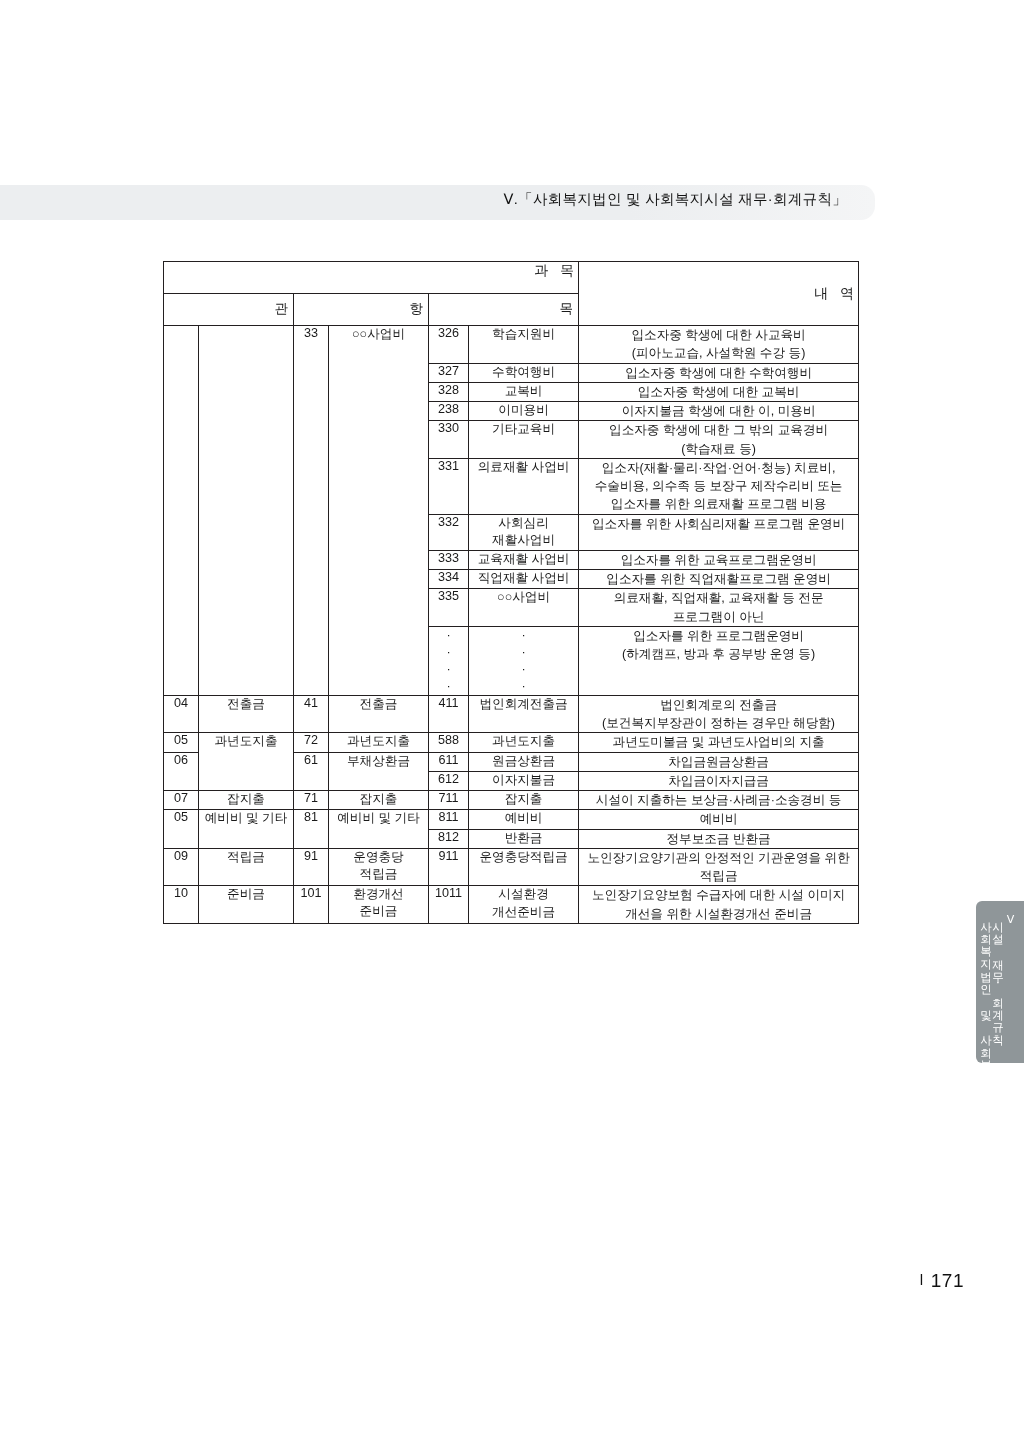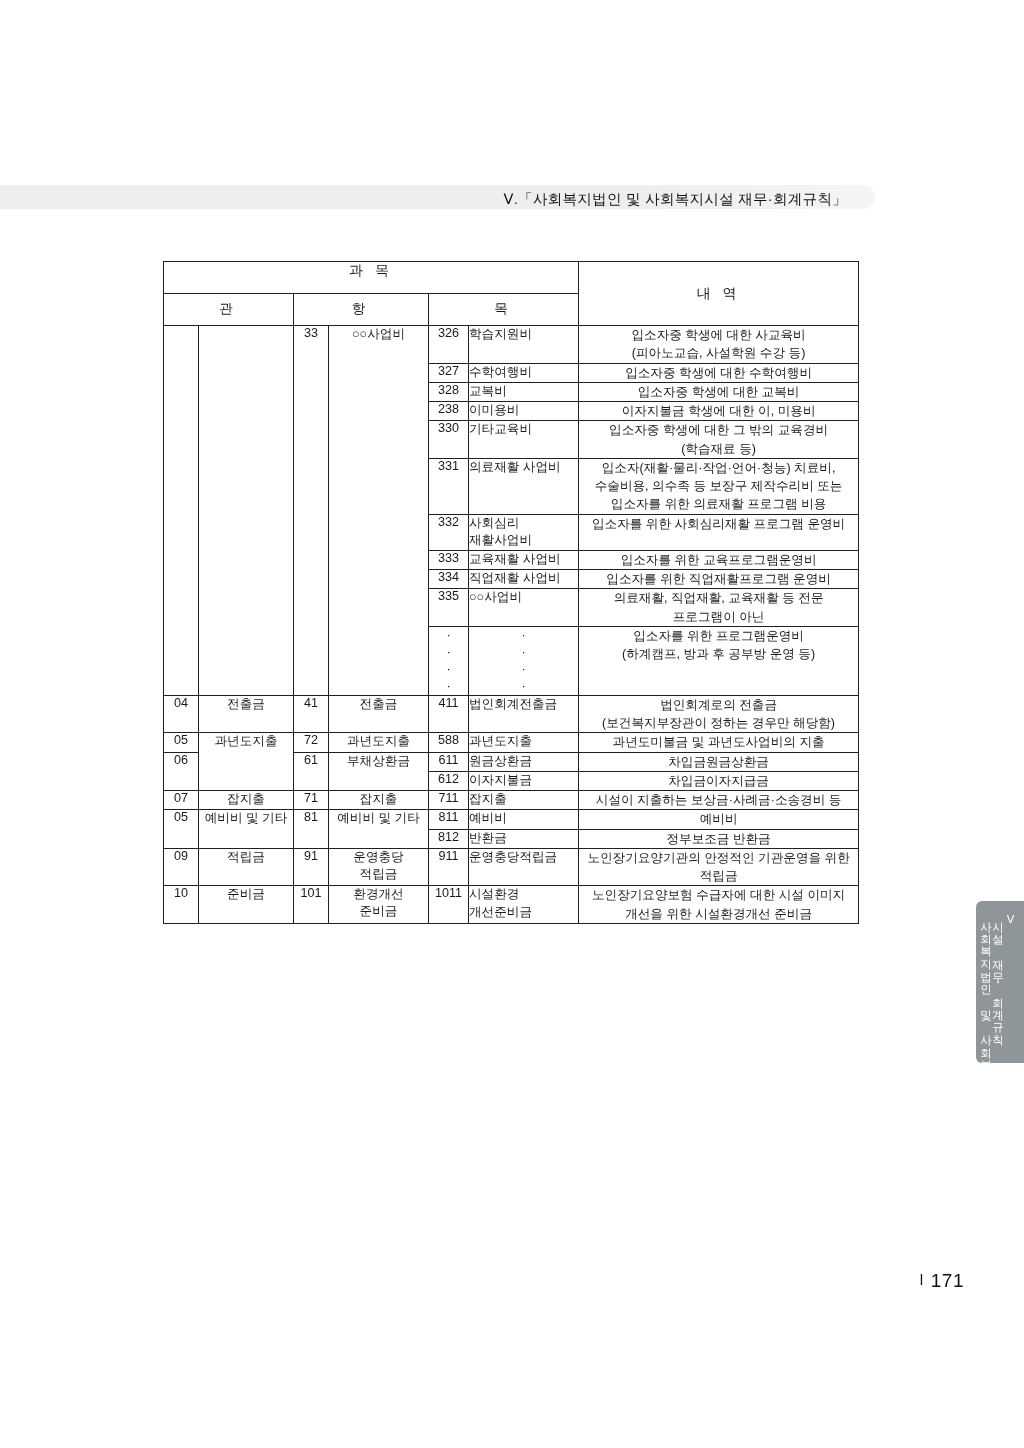--- a/index.html
+++ b/index.html
@@ -11,21 +11,21 @@
     font-family: "Liberation Sans", sans-serif;
     color: #1a1a1a;
     position: relative;
     overflow: hidden;
   }
 
   
   .header-band {
     position: absolute;
     left: 0; top: 185px;
-    width: 875px; height: 24px;
+    width: 875px; height: 35px;
     background: linear-gradient(to right, #eceef0 0%, #eceef0 72%, #f4f5f6 100%);
     border-radius: 0 14px 14px 0;
   }
   .header-text {
     position: absolute;
     right: 28px; top: 0;
     height: 28px;
     line-height: 28px;
     font-size: 14.5px;
     letter-spacing: 0.3px;
@@ -53,31 +53,31 @@
   }
   .c-gwan  { width: 35px; }
   .c-gwan2 { width: 95px; }
   .c-hang  { width: 35px; }
   .c-hang2 { width: 100px; }
   .c-mok   { width: 40px; }
   .c-mok2  { width: 110px; }
   .c-desc  { width: 280px; }
 
   .hcell {
-    text-align: center;
+    text-align: right;
     font-size: 14px;
     letter-spacing: 4px;
     padding: 8px 0 9px 0;
     height: 32px;
   }
   .hcell.sub { font-size: 13.5px; letter-spacing: 5px; padding: 6px 0 7px; height: 30px;}
   .hcell.big { height: 38px; }
 
   .num   { text-align: center; padding: 7px 2px 7px; }
-  .lbl   { padding: 7px 4px 7px; }
+  .lbl   { text-align: center; padding: 7px 4px 7px; }
   .desc  { text-align: center; padding: 7px 8px 7px 9px; line-height: 1.45; }
   .ctr-mid { vertical-align: middle; text-align: center; }
   .dots { text-align: center; line-height: 1.35; padding-top: 2px; letter-spacing: 0; }
   .tight { line-height: 1.4; }
 
   
   .side-tab {
     position: absolute;
     right: 0; top: 901px;
     width: 48px; height: 162px;

